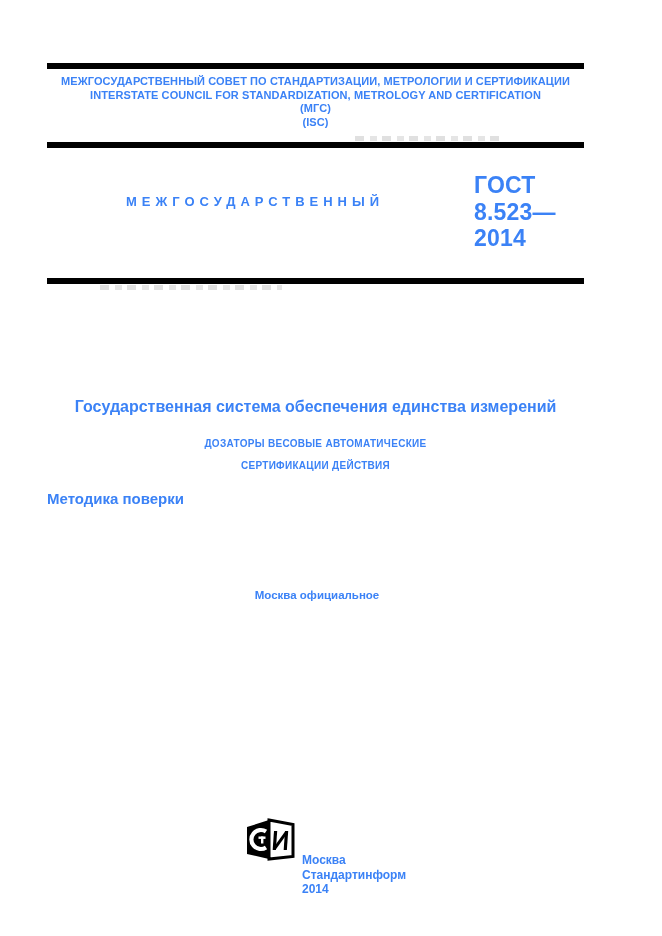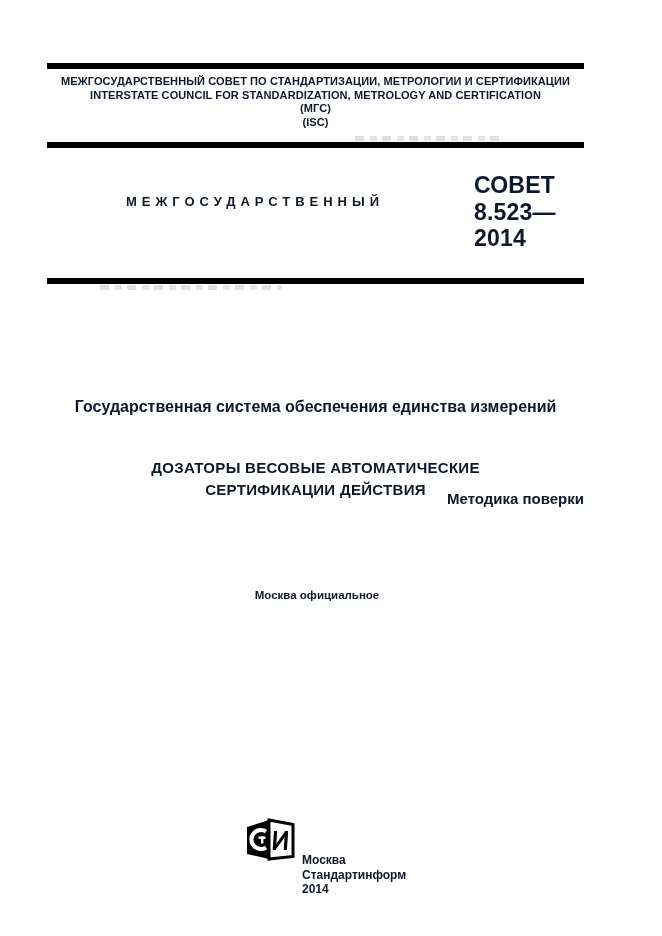--- a/index.html
+++ b/index.html
@@ -7,21 +7,21 @@
     padding: 0;
     background: #ffffff;
   }
   .page {
     position: relative;
     width: 662px;
     height: 936px;
     background: #ffffff;
     overflow: hidden;
     font-family: "Liberation Sans", sans-serif;
-    color: #0f172a;
+    color: #3b82f6;
   }
   .rule {
     position: absolute;
     left: 47px;
     width: 537px;
     height: 6px;
     background: #000000;
   }
   .rule-top { top: 63px; }
   .rule-mid { top: 142px; }
@@ -79,34 +79,34 @@
     left: 47px;
     top: 398px;
     width: 537px;
     text-align: center;
     font-size: 16px;
     font-weight: bold;
   }
   .title-subject {
     position: absolute;
     left: 47px;
-    top: 457px;
-    width: 537px;
-    text-align: center;
-    font-size: 15px;
+    top: 433px;
+    width: 537px;
+    text-align: center;
+    font-size: 10px;
     font-weight: bold;
     line-height: 22px;
     letter-spacing: 0.3px;
   }
   .title-doctype {
     position: absolute;
     left: 47px;
     top: 490px;
     width: 537px;
-    text-align: right;
+    text-align: left;
     font-size: 15px;
     font-weight: bold;
   }
 
   .edition-note {
     position: absolute;
     left: 47px;
     top: 589px;
     width: 540px;
     text-align: center;
@@ -147,21 +147,21 @@
   </div>
 
   <div class="rule rule-mid"></div>
   <div class="ghost ghost-a"></div>
 
   <div class="standard-type">
     <div>МЕЖГОСУДАРСТВЕННЫЙ</div>
   </div>
 
   <div class="standard-code">
-    <div>СОВЕТ</div>
+    <div>ГОСТ</div>
     <div>8.523—</div>
     <div>2014</div>
   </div>
 
   <div class="rule rule-bottom"></div>
   <div class="ghost ghost-b"></div>
 
   <div class="title-system">Государственная система обеспечения единства измерений</div>
 
   <div class="title-subject">

